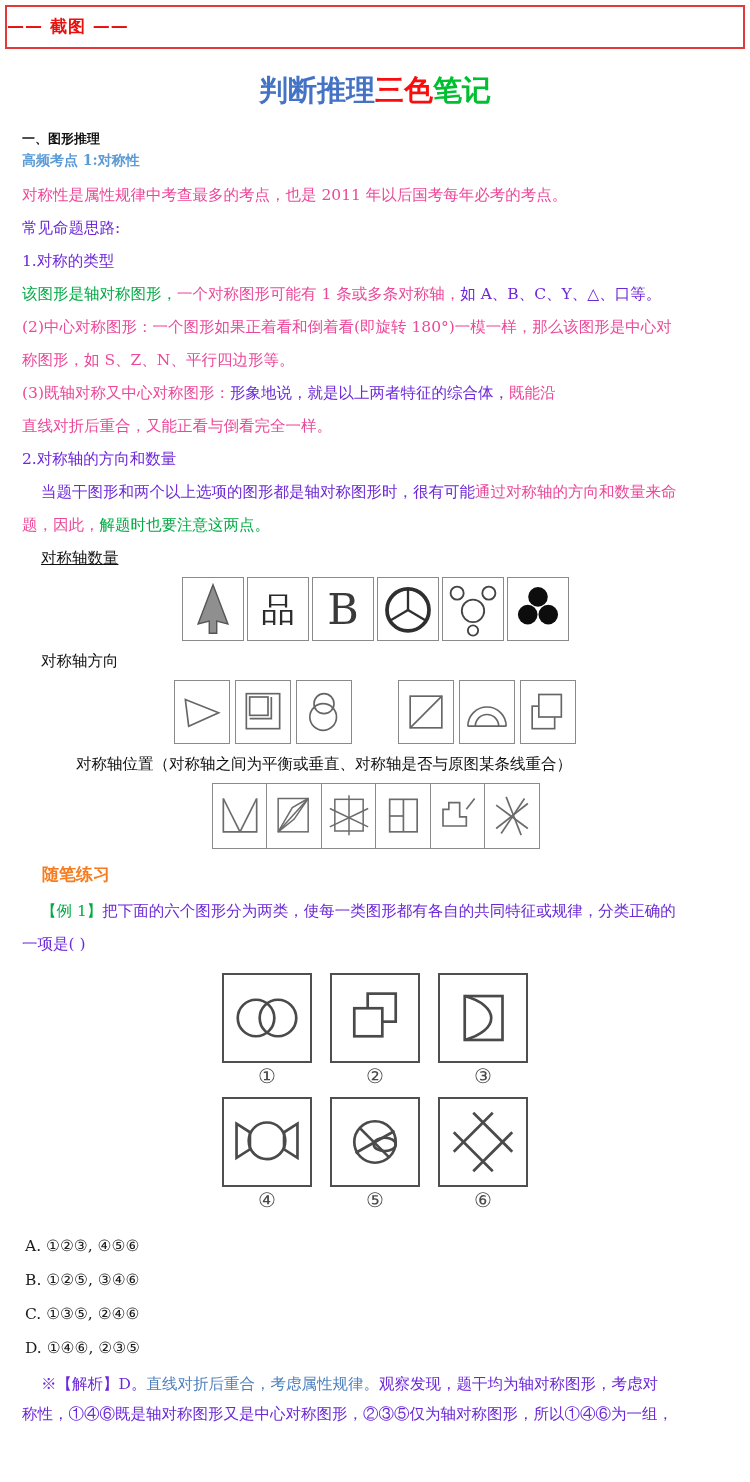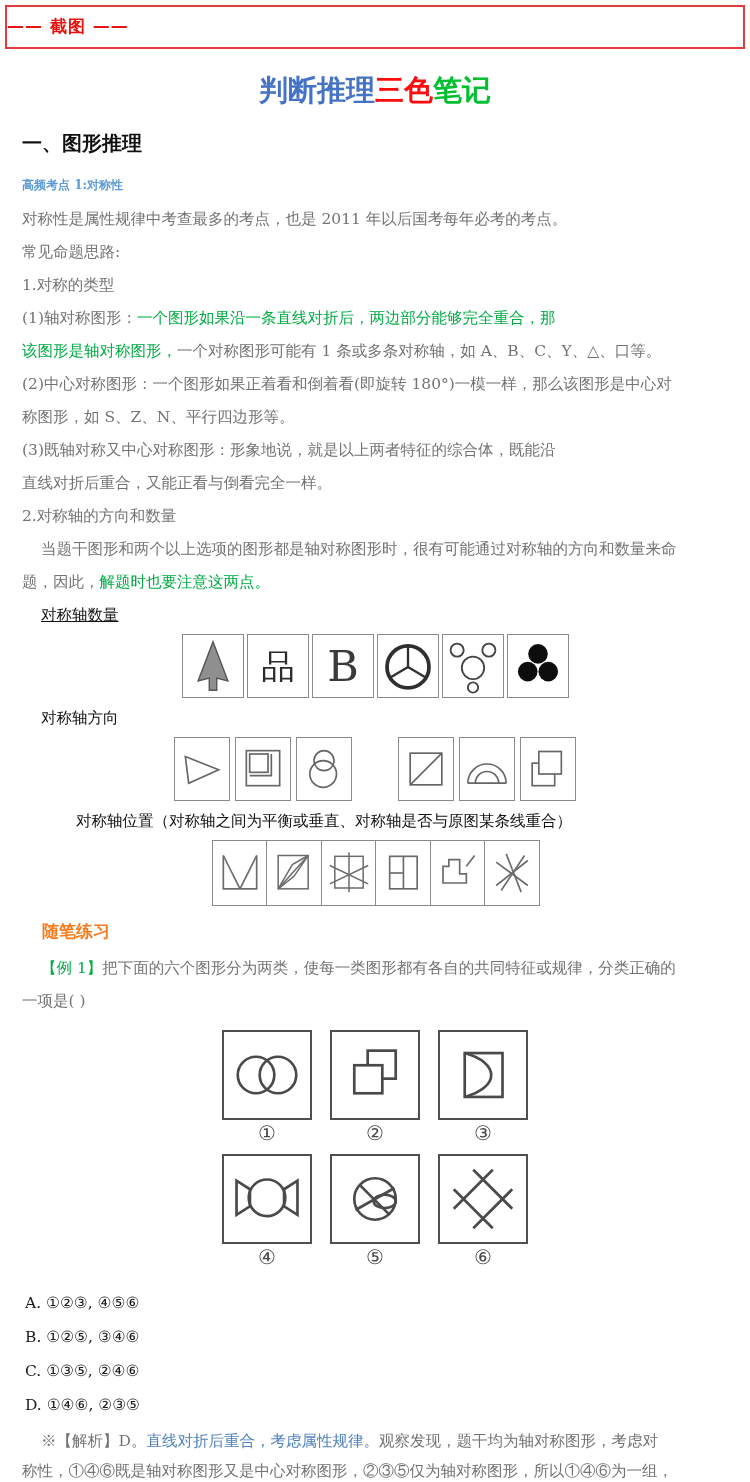--- a/index.html
+++ b/index.html
@@ -10,27 +10,27 @@
   }
   .banner{
     margin:5px 5px 0 5px;border:2px solid #e03a3a;
     padding:8px 0 9px 0;
   }
   .banner span{color:#e8110e;font-weight:bold;font-size:17px;letter-spacing:1px;}
   .doc-title{
     margin:24px 0 0 0;text-align:center;font-size:29px;font-weight:bold;line-height:1.2;
   }
   .t-blue{color:#4472c4;text-align:right;} .t-red{color:#fb0d0d;} .t-green{color:#00c032;}
-  .sec-head{margin:22px 0 0 22px;font-size:20px;font-weight:bold;color:#111;}
-  .topic-head{margin:20px 0 0 22px;font-size:12px;font-weight:bold;color:#5b9bd5;}
+  .sec-head{margin:22px 0 0 22px;font-size:13px;font-weight:bold;color:#111;}
+  .topic-head{margin:4px 0 0 22px;font-size:14px;font-weight:bold;color:#5b9bd5;}
   .practice-head{margin:10px 0 0 42px;font-size:17px;font-weight:bold;color:#f87c1e;height:30px;line-height:30px;}
   .content{margin:9px 0 0 0;padding:0 10px 0 22px;}
   .tline{height:33px;line-height:33px;font-size:15.5px;white-space:nowrap;}
   .tline.ind{padding-left:19px;}
-  .c-black{color:#737373;} .c-red{color:#737373;} .c-green{color:#00ab44;}
+  .c-black{color:#6d28d9;} .c-red{color:#ec4899;} .c-green{color:#00ab44;}
   .c-blue{color:#4f81bd;}
   .figrow{display:flex;justify-content:center;align-items:center;margin:2px 0 3px 0;}
   .figrow .grp{display:flex;gap:2px;}
   .figrow .grp + .grp{margin-left:46px;}
   .fbox{
     width:60px;height:62px;border:1.5px solid #8a8a8a;background:#fff;
     display:flex;align-items:center;justify-content:center;margin-right:3px;
   }
   .fbox:last-child{margin-right:0;}
   .fbox3{width:54px;height:64px;border:1.5px solid #8a8a8a;background:#fff;
@@ -57,21 +57,20 @@
 <h1 class="doc-title"><span class="t-blue">判断推理</span><span class="t-red">三色</span><span class="t-green">笔记</span></h1>
 
 <div class="sec-head">一、图形推理</div>
 
 <div class="topic-head">高频考点 1:对称性</div>
 
 <div class="content" id="body-lines">
     <div class="tline"><span class="c-red">对称性是属性规律中考查最多的考点，也是 2011 年以后国考每年必考的考点。</span></div>
     <div class="tline"><span class="c-black">常见命题思路:</span></div>
     <div class="tline"><span class="c-black">1.对称的类型</span></div>
-    <div class="tline"><span class="c-red">(1)轴对称图形：</span><span class="c-green">一个图形如果沿一条直线对折后，两边部分能够完全重合，那</span></div>
     <div class="tline"><span class="c-green">该图形是轴对称图形，</span><span class="c-red">一个对称图形可能有 1 条或多条对称轴，</span><span class="c-black">如 A、B、C、Y、△、口等。</span></div>
     <div class="tline"><span class="c-red">(2)中心对称图形：一个图形如果正着看和倒着看(即旋转 180°)一模一样，那么该图形是中心对</span></div>
     <div class="tline"><span class="c-red">称图形，如 S、Z、N、平行四边形等。</span></div>
     <div class="tline"><span class="c-red">(3)既轴对称又中心对称图形：</span><span class="c-black">形象地说，就是以上两者特征的综合体，</span><span class="c-red">既能沿</span></div>
     <div class="tline"><span class="c-red">直线对折后重合，又能正看与倒看完全一样。</span></div>
     <div class="tline"><span class="c-black">2.对称轴的方向和数量</span></div>
     <div class="tline ind"><span class="c-black">当题干图形和两个以上选项的图形都是轴对称图形时，很有可能</span><span class="c-red">通过对称轴的方向和数量来命</span></div>
     <div class="tline"><span class="c-red">题，因此，</span><span class="c-green">解题时也要注意这两点。</span></div>
   </div>
 

